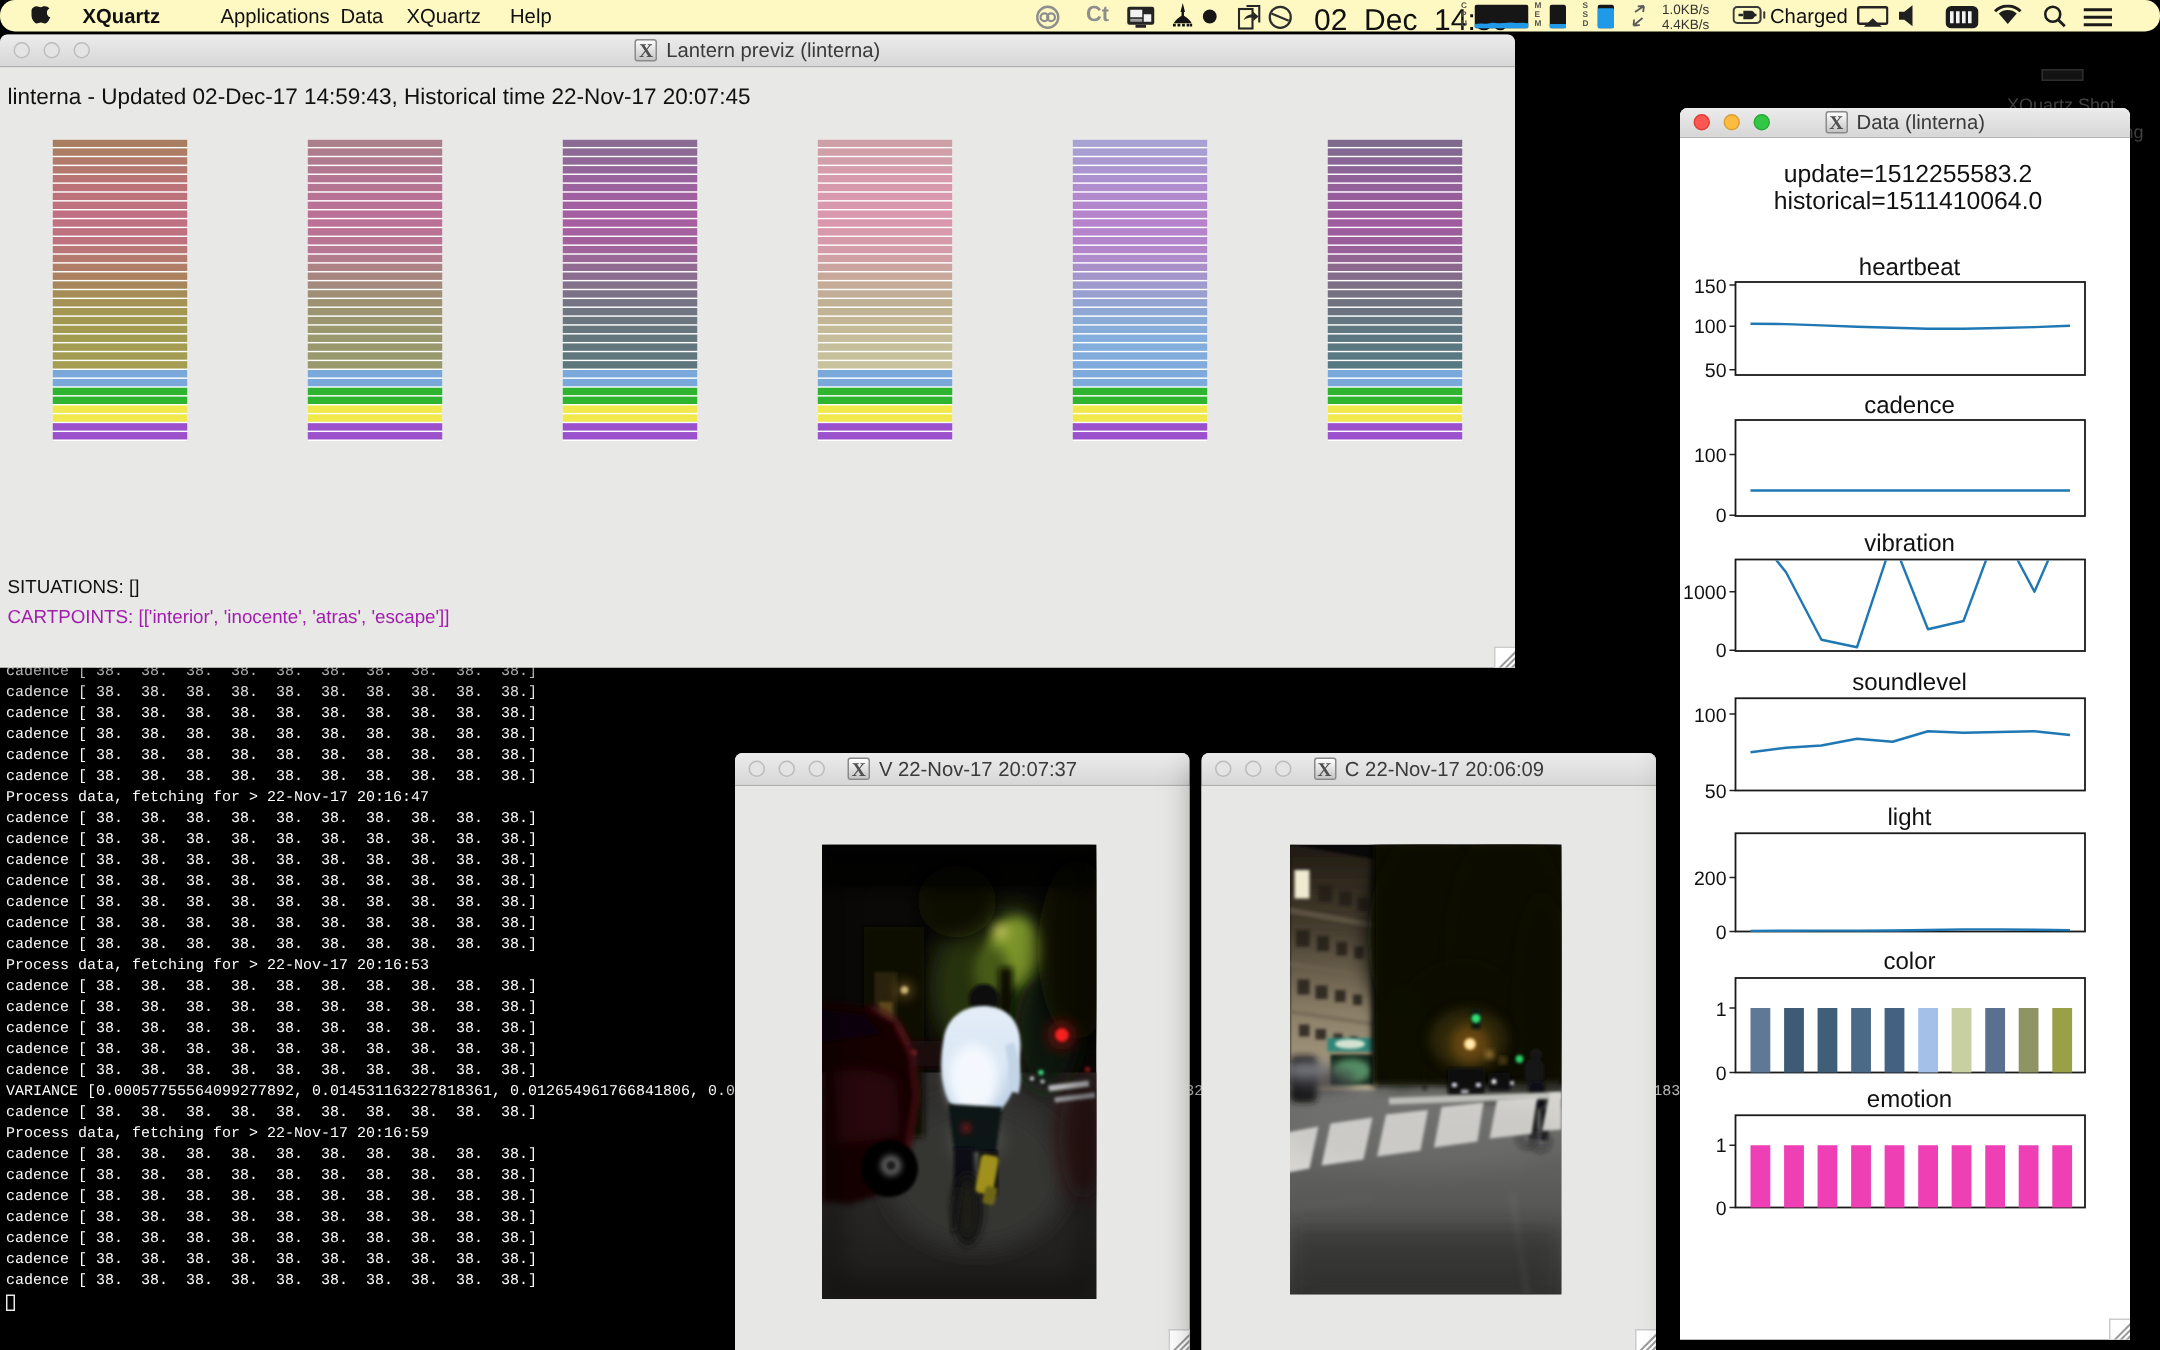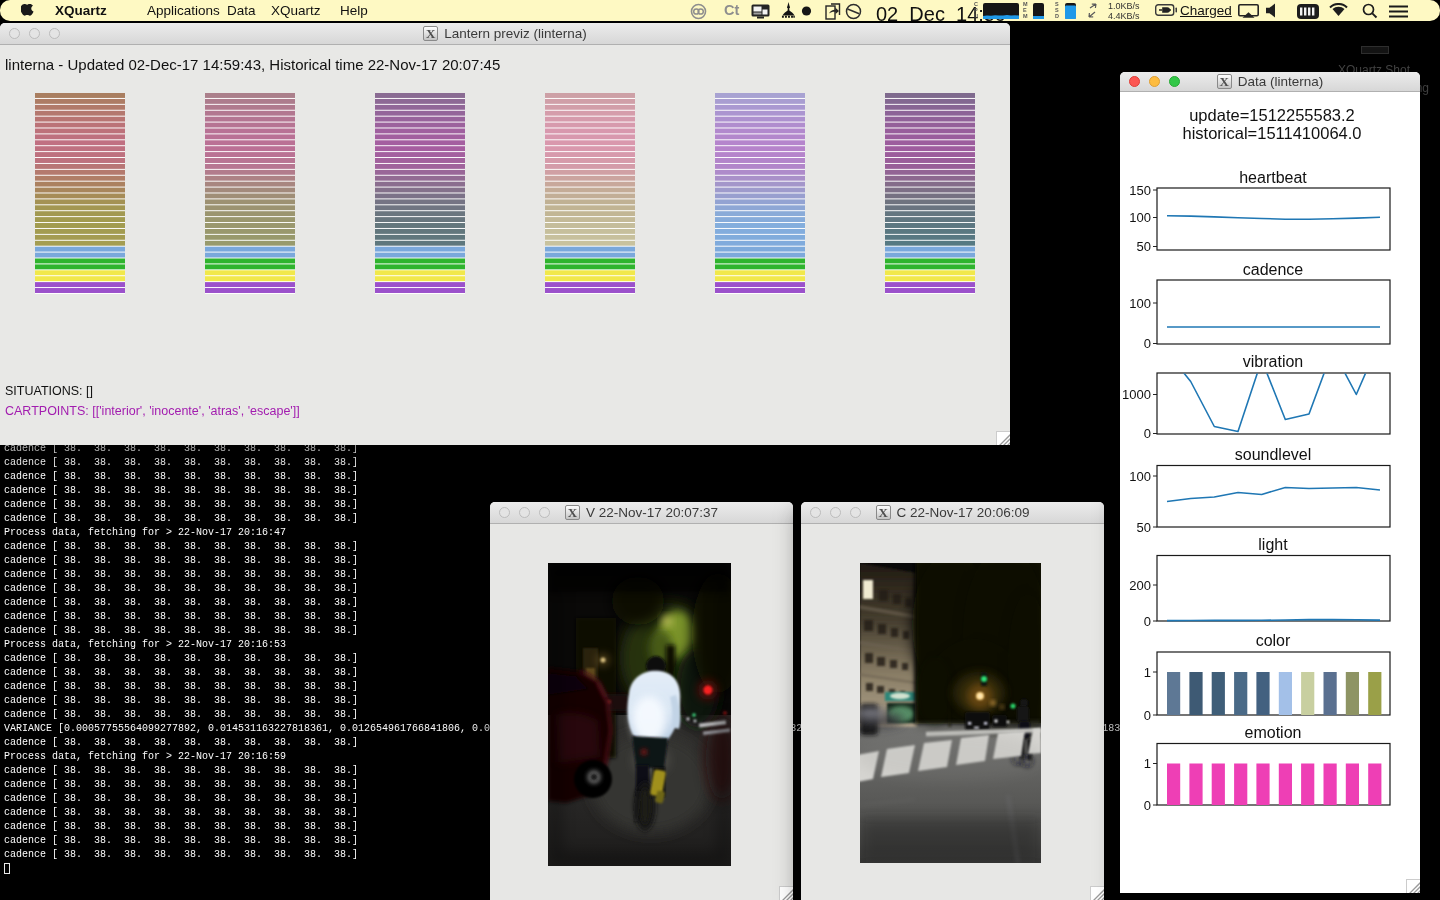--- a/index.html
+++ b/index.html
@@ -790,21 +790,21 @@
   <path d="M3,5 L9,1 M9,1 l-4.2,0.2 M9,1 l-0.6,4" stroke="#5a5a5a" stroke-width="1.2" fill="none" transform="translate(1,0)"></path>
   <path d="M10,9 L4,14 M4,14 l4.2,-0.2 M4,14 l0.4,-4" stroke="#5a5a5a" stroke-width="1.2" fill="none" transform="translate(-1,0)"></path>
 </svg>
 <span class="abs" style="left:1108px;top:0.5px;font-size:9px;line-height:10px;color:#333;">1.0KB/s<br>4.4KB/s</span>
 <svg class="abs" style="left:1155px;top:4px;" width="22" height="12" viewBox="0 0 22 12">
   <rect x="0.7" y="0.7" width="18" height="10.6" rx="2.5" fill="none" stroke="#3a3a3a" stroke-width="1.4"></rect>
   <rect x="20.5" y="3.5" width="1.5" height="5" rx="0.7" fill="#3a3a3a"></rect>
   <path d="M4,6 h3 M13,6 h3" stroke="#222" stroke-width="1.6"></path>
   <path d="M7.2,3.2 h5 a2.8,2.8 0 0 1 0,5.6 h-5 Z" fill="#222"></path>
 </svg>
-<span class="abs" style="left:1180px;top:3px;text-decoration:underline;">Charged</span>
+<span class="abs" style="left:1180px;top:3px;">Charged</span>
 <svg class="abs" style="left:1238px;top:4px;" width="21" height="14" viewBox="0 0 21 14">
   <rect x="0.8" y="0.8" width="19.4" height="11" rx="1.2" fill="none" stroke="#242424" stroke-width="1.6"></rect>
   <path d="M4.5,13.8 L10.5,8.2 L16.5,13.8 Z" fill="#242424"></path>
 </svg>
 <svg class="abs" style="left:1265px;top:3px;" width="14" height="15" viewBox="0 0 14 15">
   <path d="M1,4.8 h3.5 l5.5,-4.3 v14 l-5.5,-4.3 h-3.5 Z" fill="#202020"></path>
 </svg>
 <svg class="abs" style="left:1297px;top:3.5px;" width="22" height="15" viewBox="0 0 22 15">
   <rect x="0" y="0" width="22" height="15" rx="4" fill="#1c1c1c"></rect>
   <rect x="3" y="3.5" width="2.4" height="8" fill="#f2f2f2"></rect>

